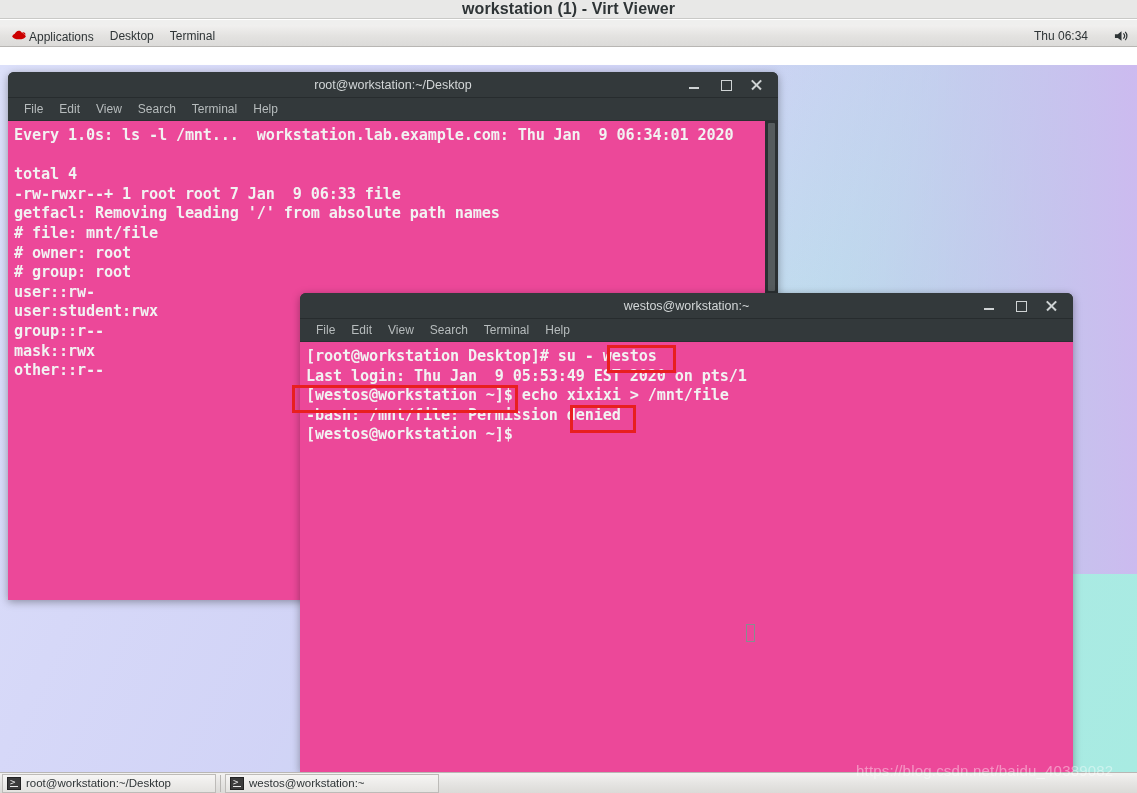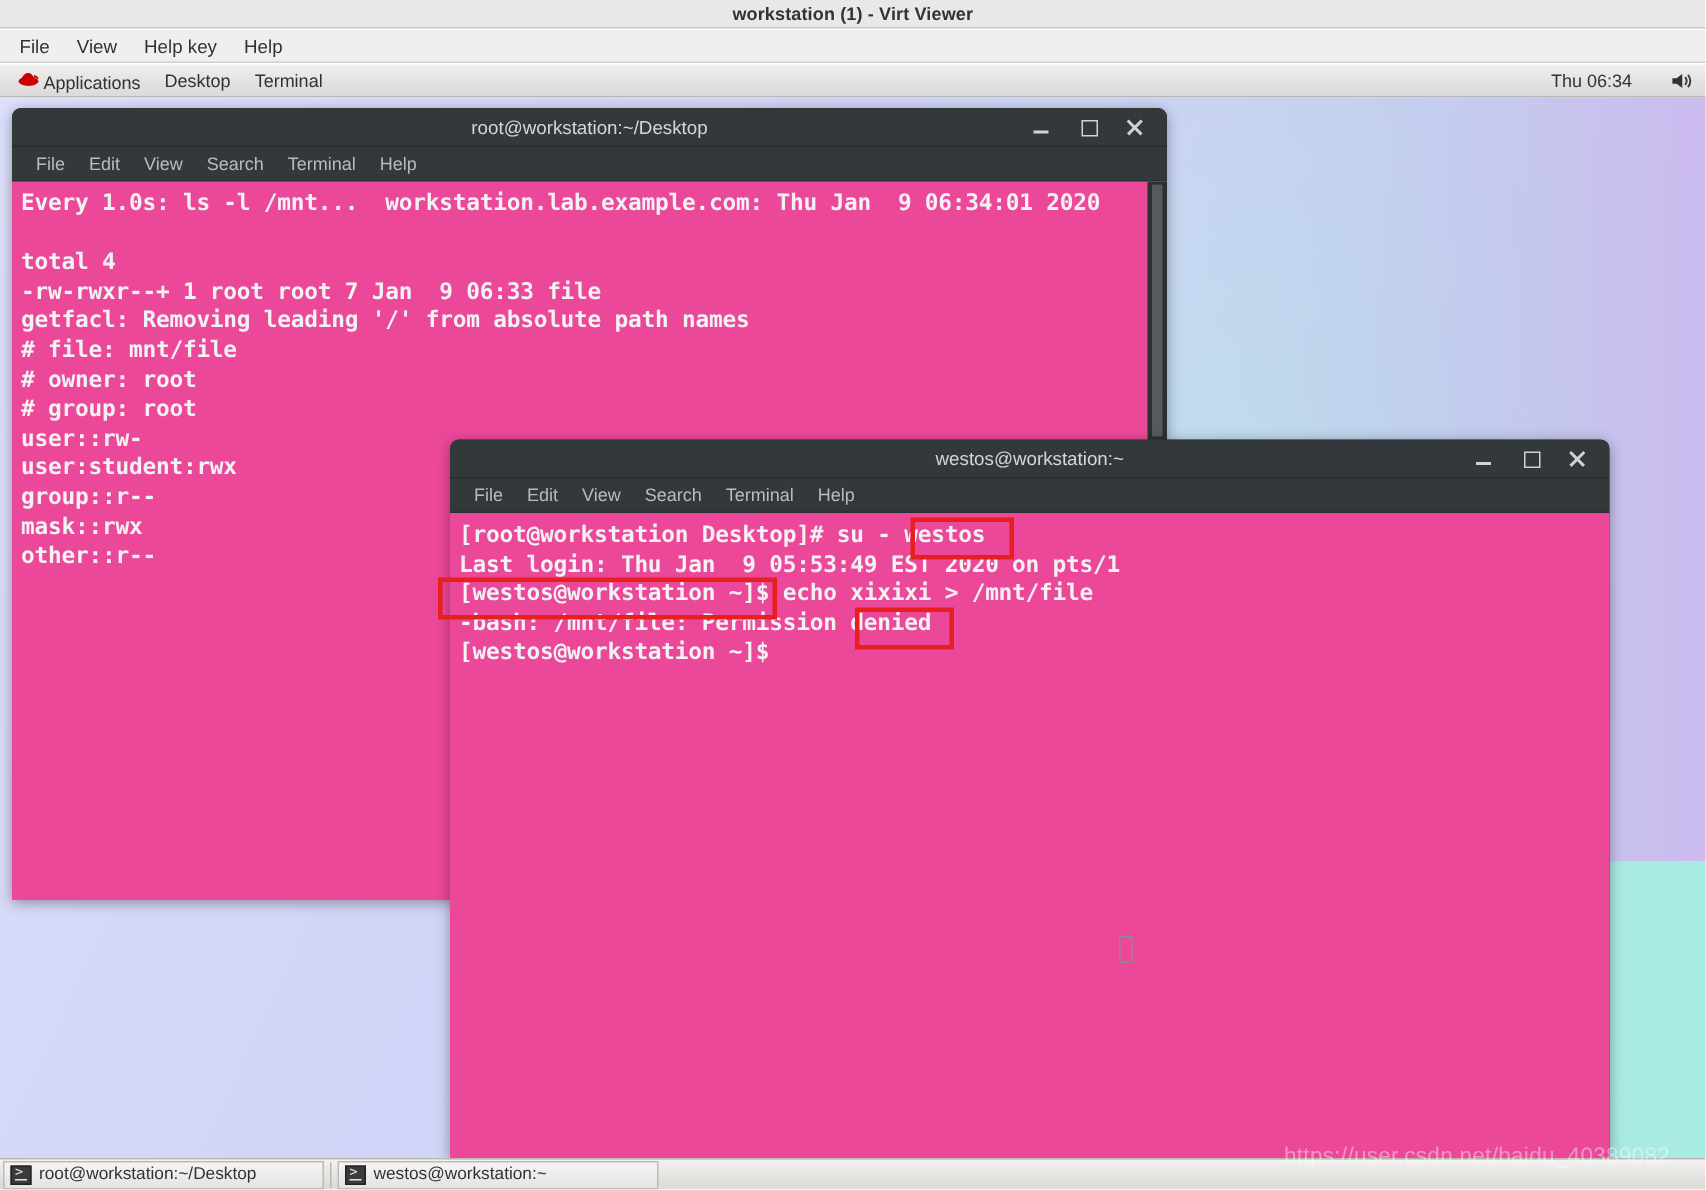--- a/index.html
+++ b/index.html
@@ -21,21 +21,21 @@
   
   .vv-titlebar {
     position: absolute;
     left: 0; top: 0;
     width: 1137px; height: 19px;
     background: #e8e8e7;
     border-bottom: 1px solid #c9c9c7;
     display: flex; align-items: center; justify-content: center;
   }
   .vv-title {
-    font-size: 12px;
+    font-size: 16px;
     color: #2e3436;
     font-weight: bold;
     letter-spacing: .1px;
   }
 
   .vv-menubar {
     position: absolute;
     left: 0; top: 20px;
     width: 1137px; height: 22px;
     background: #efefee;
@@ -46,21 +46,21 @@
   .vv-menu-item {
     font-size: 12.5px;
     color: #2e3436;
     padding: 2px 9px;
     cursor: default;
   }
 
   
   .gnome-panel {
     position: absolute;
-    left: 0; top: 43px;
+    left: 0; top: 25px;
     width: 1137px; height: 22px;
     background: linear-gradient(to bottom, #f1f0ef 0%, #e3e2e0 55%, #dcdbd9 100%);
     border-bottom: 1px solid #b8b6b3;
     display: flex; align-items: center;
   }
   .panel-left { display: flex; align-items: center; padding-left: 4px; }
   .panel-item {
     font-size: 12px;
     color: #2e3436;
     padding: 2px 8px;
@@ -407,21 +407,21 @@
 -bash: /mnt/file: Permission denied
 [westos@workstation ~]$</div>
       <div class="cursor-block" style="left:446px; top:282px;"></div>
     </div>
   </div>
 
   <div class="red-box" style="left:607px; top:345px; width:69px; height:28px;"></div>
   <div class="red-box" style="left:292px; top:385px; width:226px; height:28px;"></div>
   <div class="red-box" style="left:570px; top:405px; width:66px; height:28px;"></div>
 
-  <div class="watermark">https://user.csdn.net/baidu_40389082</div>
+  <div class="watermark">https://blog.csdn.net/baidu_40389082</div>
 
   <div class="taskbar">
     <div class="task-btn">
       <span class="task-icon"></span>
       <span>root@workstation:~/Desktop</span>
     </div>
     <div class="task-sep"></div>
     <div class="task-btn">
       <span class="task-icon"></span>
       <span>westos@workstation:~</span>

